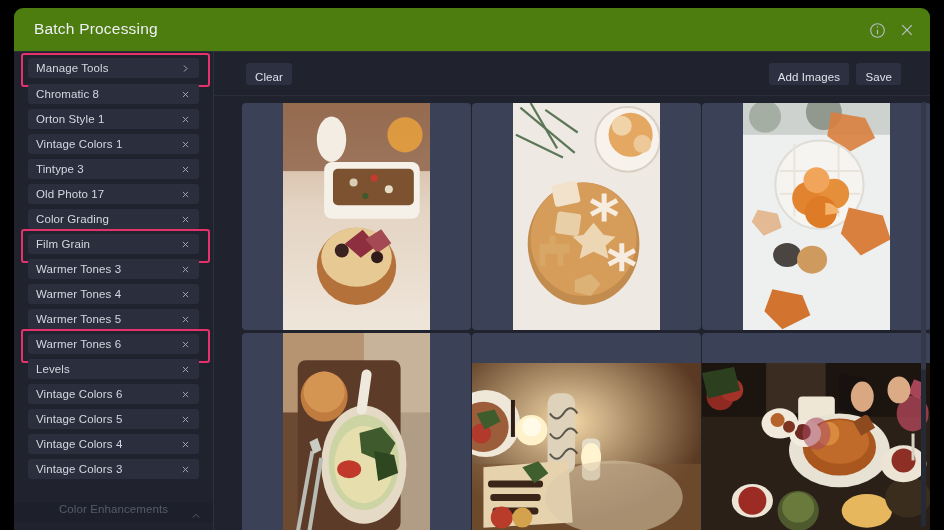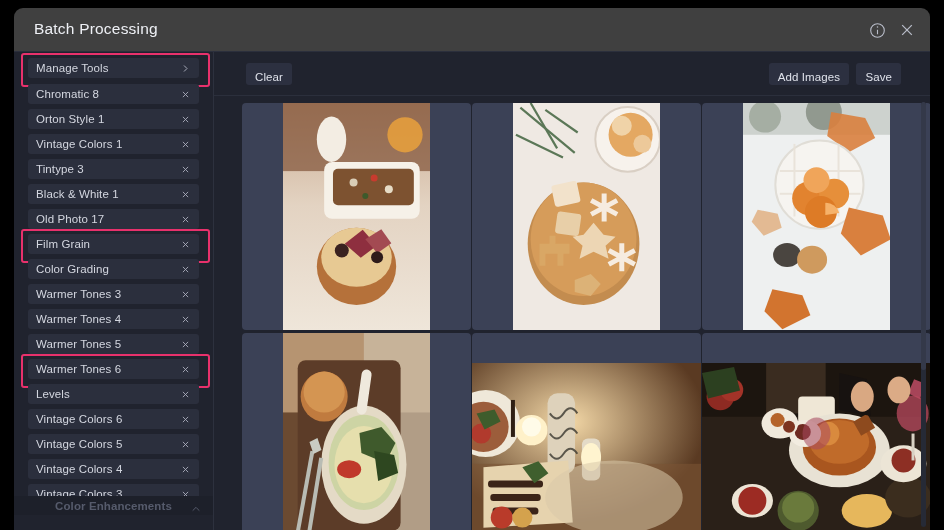--- a/index.html
+++ b/index.html
@@ -8,21 +8,21 @@
     background:#000000;
     font-family:"Liberation Sans", sans-serif;
     overflow:hidden;
   }
 
   
   #dialog {
     position:absolute;
     left:14px; top:8px;
     width:916px; height:522px;
-    background:#404040;
+    background:#4d7c0f;
     border-radius:9px 9px 0 0;
     overflow:hidden;
   }
 
   
   #titlebar {
     position:absolute; left:0; top:0;
     width:100%; height:44px;
     border-bottom:1px solid #2b2f3c;
   }
@@ -96,26 +96,25 @@
     position:absolute;
     left:-7px; top:-5px;
     width:calc(100% + 14px); height:30px;
     border:2.5px solid #e8316c;
     border-radius:3px;
     pointer-events:none;
   }
 
   
   #sidebar-footer {
-    position:absolute; left:0; bottom:15px;
+    position:absolute; left:0; bottom:8px;
     width:199px; height:19px;
     background:#1d202a;
-    display:flex; align-items:center; justify-content:center;
+    display:flex; justify-content:center;
     cursor:pointer;
-    font-weight:bold;
   }
   #footer-text {
     font-size:11.5px; color:#565b6c;
     letter-spacing:.1px;
   }
   #footer-chevron {
     position:absolute; right:12px; top:4px;
     width:10px; height:10px; color:#565b6c;
   }
 
@@ -258,54 +257,43 @@
             <span class="tool-x">
               <svg width="9" height="9" viewBox="0 0 12 12" fill="none" stroke="currentColor" stroke-width="1.2">
                 <line x1="2.5" y1="2.5" x2="9.5" y2="9.5"></line>
                 <line x1="9.5" y1="2.5" x2="2.5" y2="9.5"></line>
               </svg>
             </span>
           </div>
         </div>
         <div class="tool-row">
           <div class="tool-chip">
-            <span class="tool-label">Black &amp; White 1</span>
-            <span class="tool-x">
-              <svg width="9" height="9" viewBox="0 0 12 12" fill="none" stroke="currentColor" stroke-width="1.2">
-                <line x1="2.5" y1="2.5" x2="9.5" y2="9.5"></line>
-                <line x1="9.5" y1="2.5" x2="2.5" y2="9.5"></line>
-              </svg>
-            </span>
-          </div>
-        </div>
-        <div class="tool-row">
-          <div class="tool-chip">
             <span class="tool-label">Old Photo 17</span>
             <span class="tool-x">
               <svg width="9" height="9" viewBox="0 0 12 12" fill="none" stroke="currentColor" stroke-width="1.2">
                 <line x1="2.5" y1="2.5" x2="9.5" y2="9.5"></line>
                 <line x1="9.5" y1="2.5" x2="2.5" y2="9.5"></line>
               </svg>
             </span>
           </div>
         </div>
+        <div class="tool-row">
+          <div class="tool-chip">
+            <span class="tool-label">Color Grading</span>
+            <span class="tool-x">
+              <svg width="9" height="9" viewBox="0 0 12 12" fill="none" stroke="currentColor" stroke-width="1.2">
+                <line x1="2.5" y1="2.5" x2="9.5" y2="9.5"></line>
+                <line x1="9.5" y1="2.5" x2="2.5" y2="9.5"></line>
+              </svg>
+            </span>
+          </div>
+        </div>
         <div class="tool-row hl">
           <div class="tool-chip">
             <span class="tool-label">Film Grain</span>
-            <span class="tool-x">
-              <svg width="9" height="9" viewBox="0 0 12 12" fill="none" stroke="currentColor" stroke-width="1.2">
-                <line x1="2.5" y1="2.5" x2="9.5" y2="9.5"></line>
-                <line x1="9.5" y1="2.5" x2="2.5" y2="9.5"></line>
-              </svg>
-            </span>
-          </div>
-        </div>
-        <div class="tool-row">
-          <div class="tool-chip">
-            <span class="tool-label">Color Grading</span>
             <span class="tool-x">
               <svg width="9" height="9" viewBox="0 0 12 12" fill="none" stroke="currentColor" stroke-width="1.2">
                 <line x1="2.5" y1="2.5" x2="9.5" y2="9.5"></line>
                 <line x1="9.5" y1="2.5" x2="2.5" y2="9.5"></line>
               </svg>
             </span>
           </div>
         </div>
         <div class="tool-row">
           <div class="tool-chip">

